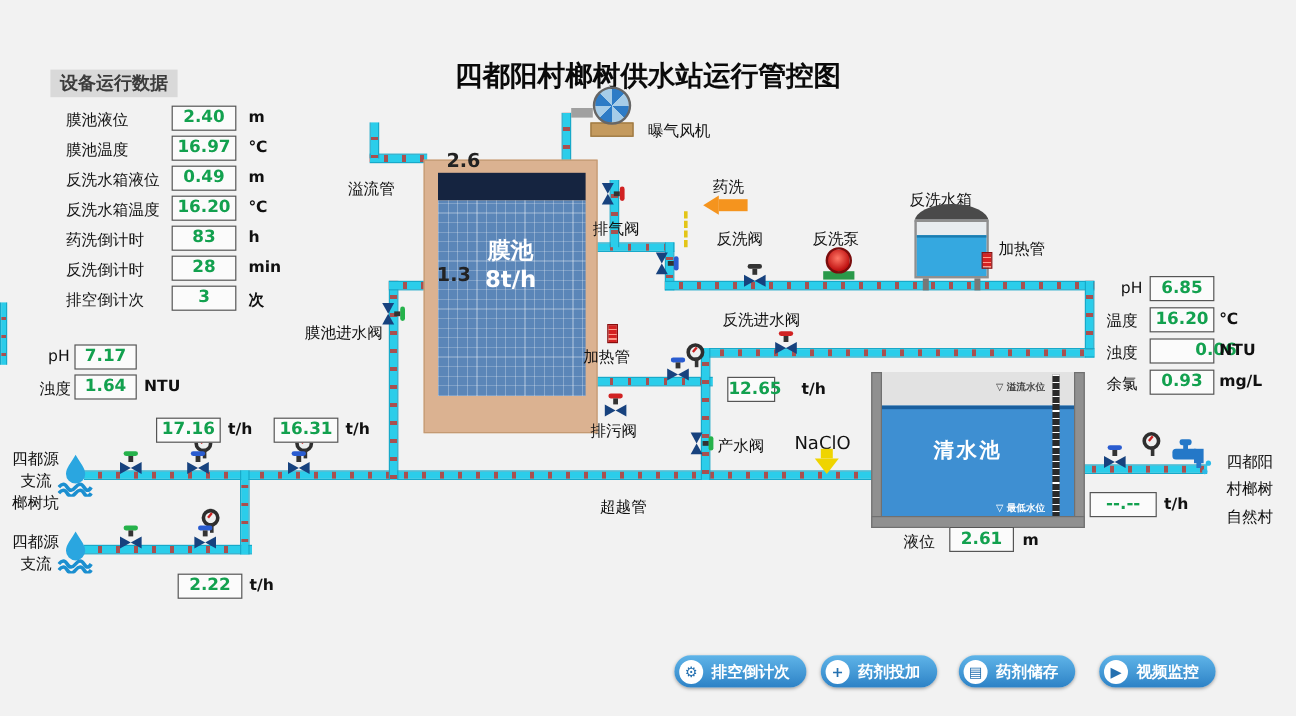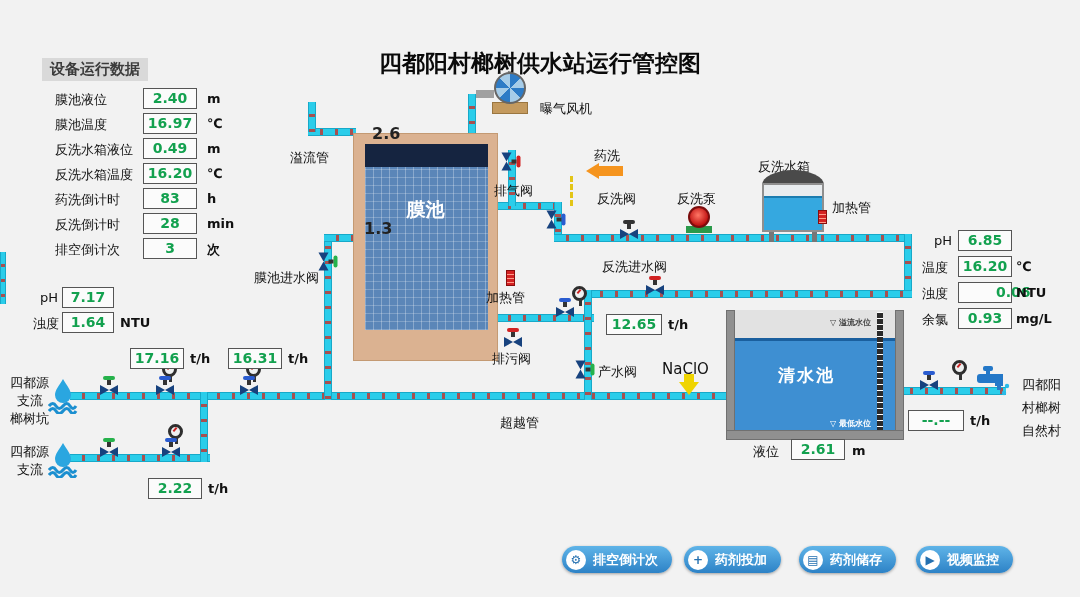--- a/index.html
+++ b/index.html
@@ -167,20 +167,21 @@
   <div class="unit" style="left:288px;top:351px;">t/h</div>
   <div class="vbox" style="left:148px;top:478px;">2.22</div>
   <div class="unit" style="left:208px;top:481px;">t/h</div>
 
   <div class="abs" style="left:353px;top:133px;width:145px;height:228px;background:#dbb291;border:1px solid #c49a73;">
     <div style="position:absolute;left:11px;top:10px;width:123px;height:23px;background:#152440;"></div>
     <div class="mem-water" style="position:absolute;left:11px;top:33px;width:123px;height:163px;"></div>
   </div>
   <div class="abs white-big" style="left:353px;top:197px;width:145px;">
     <div>膜池</div>
+      <div>8t/h</div>
   </div>
   <div class="lbl-sm" style="left:372px;top:124px;">2.6</div>
   <div class="lbl-sm" style="left:364px;top:219px;">1.3</div>
 
   <div class="lbl" style="left:290px;top:149px;">溢流管</div>
   <div class="lbl" style="left:254px;top:269px;">膜池进水阀</div>
   <div class="valve rot" style="left:319px;top:252px;">
     <div class="handle h-green"></div>
       <div class="stem"></div>
       <div class="tri-l"></div>
@@ -254,21 +255,21 @@
     </div>
   <div class="lbl" style="left:492px;top:350px;">排污阀</div>
 
   <div class="gauge" style="left:572px;top:286px;"></div>
   <div class="valve" style="left:556px;top:298px;">
     <div class="handle h-blue"></div>
       <div class="stem"></div>
       <div class="tri-l"></div>
       <div class="tri-r"></div>
     </div>
-  <div class="vbox" style="left:606px;top:314px;width:56px;">12.65</div>
+  <div class="vbox" style="left:606px;top:314px;width:40px;">12.65</div>
   <div class="unit" style="left:668px;top:317px;">t/h</div>
 
   <div class="valve rot" style="left:576px;top:360px;">
     <div class="handle h-green"></div>
       <div class="stem"></div>
       <div class="tri-l"></div>
       <div class="tri-r"></div>
     </div>
   <div class="lbl" style="left:598px;top:363px;">产水阀</div>
   <div class="lbl" style="left:662px;top:360px;font-size:15px;">NaClO</div>

